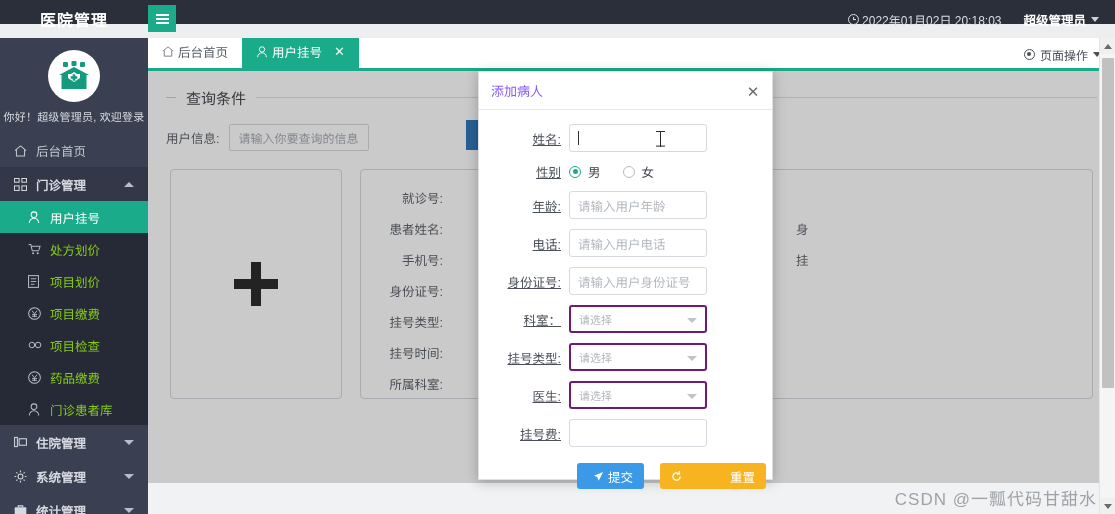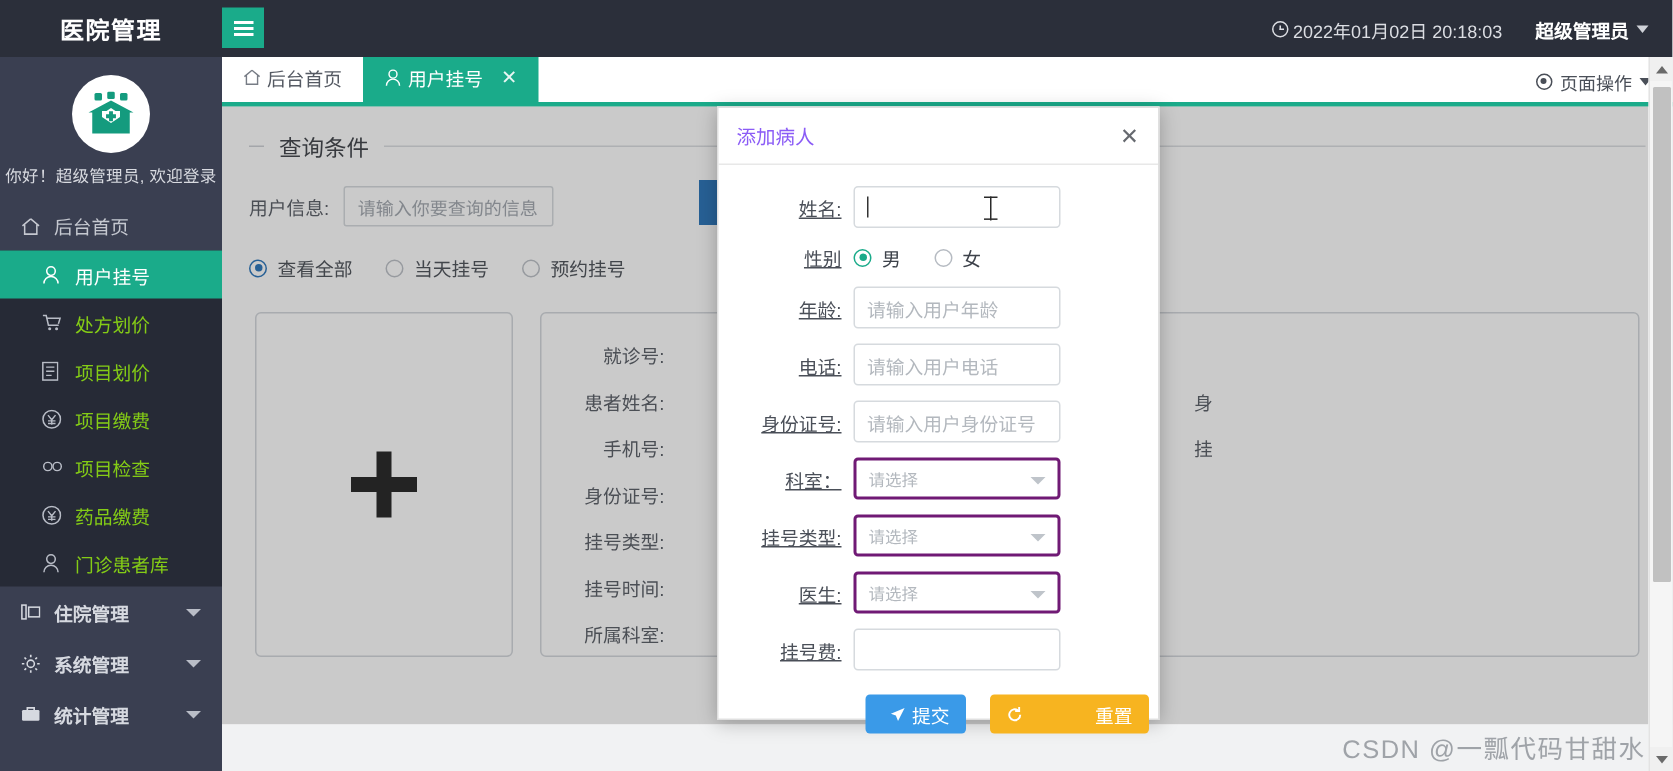--- a/index.html
+++ b/index.html
@@ -9,21 +9,21 @@
     width: 1115px; height: 514px;
     overflow: hidden;
     font-family: "Liberation Sans", "DejaVu Sans", sans-serif;
     font-size: 13px;
     background: #eceef0;
   }
   #app { position: relative; width: 1115px; height: 514px; overflow: hidden; }
 
   
   .topbar {
-    position: absolute; top: 0; left: 0; width: 1115px; height: 38px;
+    position: absolute; top: 0; left: 0; width: 1115px; height: 24px;
     background: #2b2f3a; color: #e8e9ec; z-index: 30;
   }
   .brand {
     position: absolute; left: 0; top: 0; width: 148px; height: 38px;
     display: flex; align-items: center; justify-content: center;
     font-size: 16px; font-weight: bold; color: #ffffff; letter-spacing: 1px;
   }
   .hamburger {
     position: absolute; left: 148px; top: 5px; width: 28px; height: 27px;
     background: #1aab8a; display: flex; align-items: center; justify-content: center;
@@ -310,20 +310,32 @@
     <ul class="menu">
       <li class="menu-row">
         <span class="mi">
           <svg width="13" height="12" viewBox="0 0 14 13">
               <path d="M7 1 L13 6 M7 1 L1 6 M2.6 5.2 V12 H11.4 V5.2" fill="none" stroke="#c5c8d0" stroke-width="1.1"></path>
             </svg>
         </span>
         <span>后台首页</span>
       </li>
 
+      <li class="menu-row menu-top active">
+        <span class="mi">
+          <svg width="13" height="13" viewBox="0 0 14 14">
+            <rect x="0.5" y="0.5" width="5" height="4" fill="none" stroke="#d6d9e0" stroke-width="1.1"></rect>
+            <rect x="8.5" y="0.5" width="5" height="4" fill="none" stroke="#d6d9e0" stroke-width="1.1"></rect>
+            <rect x="0.5" y="8.5" width="5" height="5" fill="none" stroke="#d6d9e0" stroke-width="1.1"></rect>
+            <rect x="8.5" y="8.5" width="5" height="5" fill="none" stroke="#d6d9e0" stroke-width="1.1"></rect>
+          </svg>
+        </span>
+        <span>门诊管理</span>
+        <span class="arrow-up"></span>
+      </li>
 
       <ul class="submenu">
         <li class="menu-row selected">
           <span class="mi">
             <svg width="12" height="13" viewBox="0 0 13 14">
                 <circle cx="6.5" cy="4" r="3.1" fill="none" stroke="#ffffff" stroke-width="1.1"></circle>
                 <path d="M1.4 13 a5.1 5.1 0 0 1 10.2 0" fill="none" stroke="#ffffff" stroke-width="1.1"></path>
               </svg>
           </span>
           <span>用户挂号</span>
@@ -455,34 +467,20 @@
         <span>查询条件</span>
         <span class="rule"></span>
       </div>
 
       <div class="query-row">
         <span class="qlabel">用户信息:</span>
         <div class="qinput">请输入你要查询的信息</div>
         <div style="flex:1"></div>
       </div>
 
-      <div class="radio-row">
-        <span class="radio-item">
-          <span class="rdo on"></span>
-          <span>查看全部</span>
-        </span>
-        <span class="radio-item">
-          <span class="rdo"></span>
-          <span>当天挂号</span>
-        </span>
-        <span class="radio-item">
-          <span class="rdo"></span>
-          <span>预约挂号</span>
-        </span>
-      </div>
 
       <div class="cards">
         <div class="card-add">
           <span class="plus"></span>
         </div>
         <div class="card-info">
           <div class="info-grid">
             <div class="info-row">
                 <span class="info-label">就诊号:</span>
                 <span class="info-val"></span>

